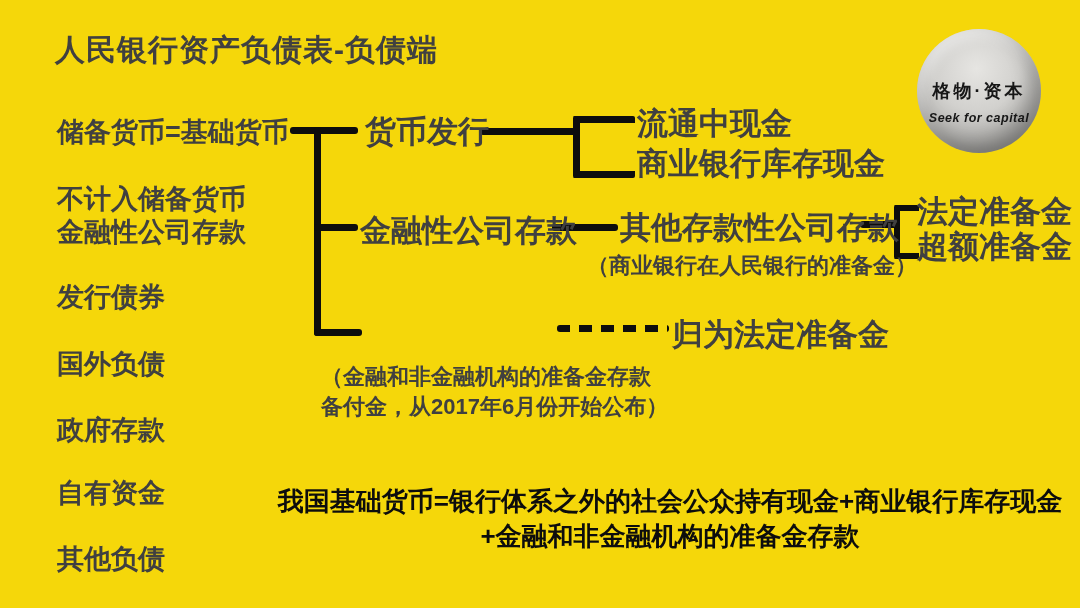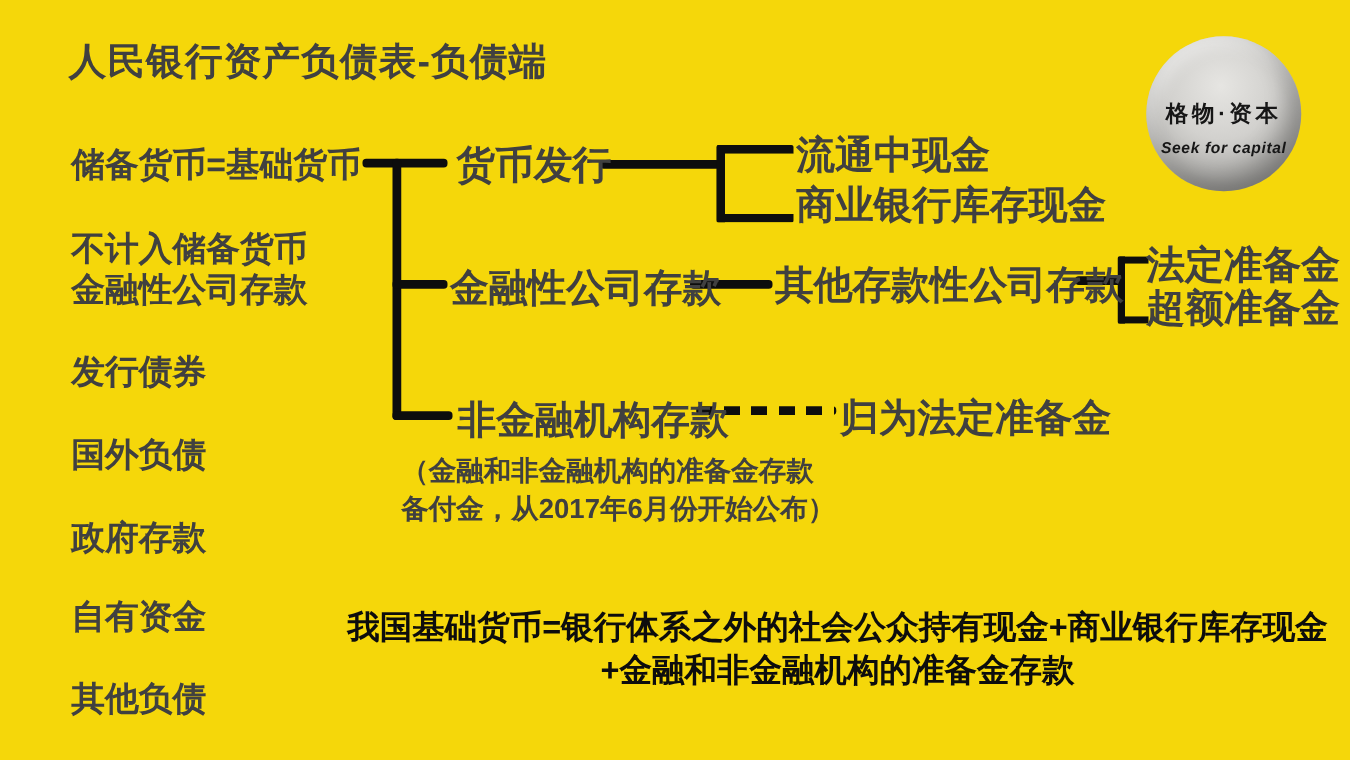--- a/index.html
+++ b/index.html
@@ -82,21 +82,21 @@
   <div class="bracket b2" style="left:894px;top:205px;width:19px;height:42px;"></div>
   <div class="dashed" style="left:557px;top:325px;width:112px;"></div>
 
   <div class="lbl node" style="left:365px;top:115px;">货币发行</div>
   <div class="lbl node" style="left:637px;top:107px;">流通中现金</div>
   <div class="lbl node" style="left:637px;top:147px;">商业银行库存现金</div>
   <div class="lbl node" style="left:360px;top:214px;">金融性公司存款</div>
   <div class="lbl node" style="left:620px;top:211px;">其他存款性公司存款</div>
   <div class="lbl node" style="left:917px;top:195px;">法定准备金</div>
   <div class="lbl node" style="left:917px;top:230px;">超额准备金</div>
-  <div class="lbl node" style="left:366px;top:319px;">非金融机构存款</div>
+  <div class="lbl note" style="left:587px;top:254px;">（商业银行在人民银行的准备金）</div>
   <div class="lbl node" style="left:672px;top:318px;text-align:center;">归为法定准备金</div>
   <div class="lbl note" style="left:321px;top:365px;">（金融和非金融机构的准备金存款</div>
   <div class="lbl note" style="left:321px;top:395px;">备付金，从2017年6月份开始公布）</div>
 
   <div class="summary">
     <div>我国基础货币=银行体系之外的社会公众持有现金+商业银行库存现金</div>
     <div>+金融和非金融机构的准备金存款</div>
   </div>
 
 </div>

